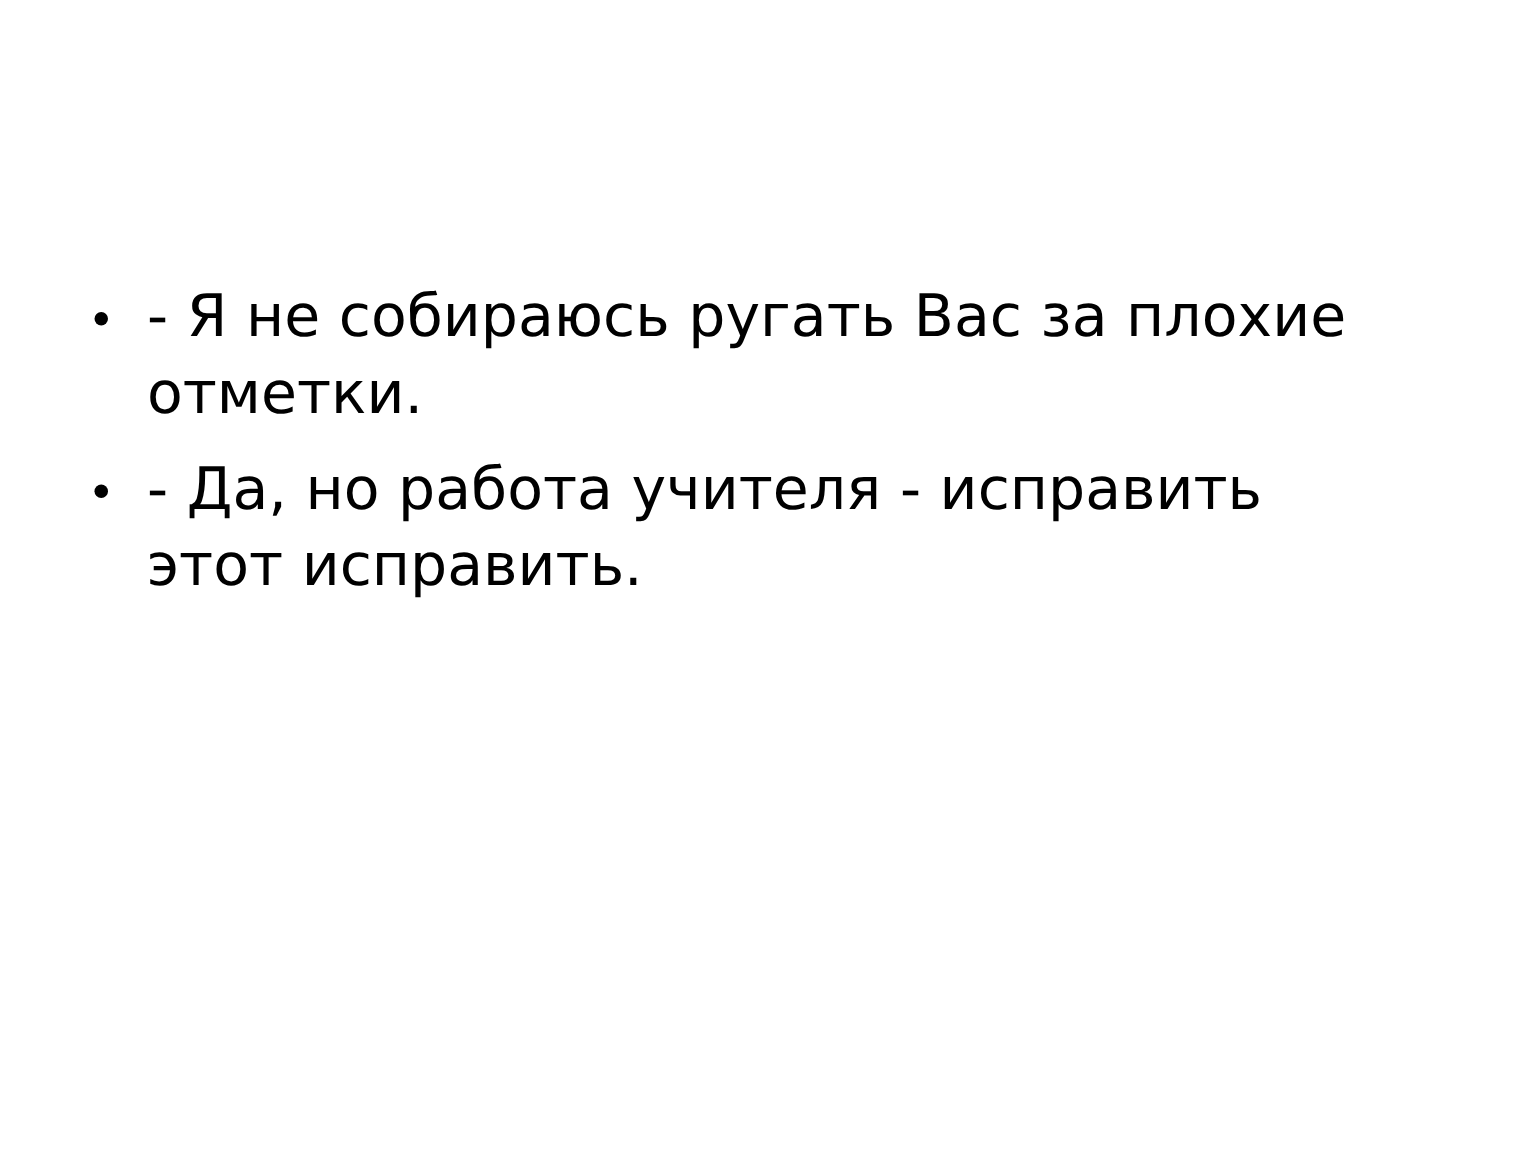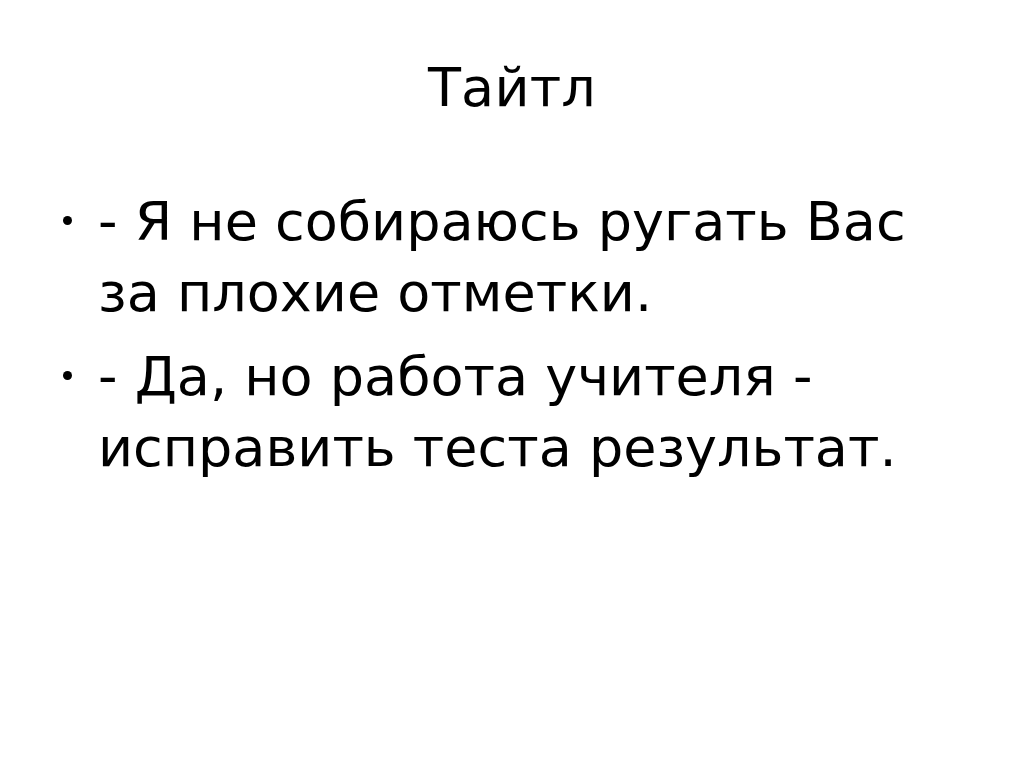--- a/index.html
+++ b/index.html
@@ -43,21 +43,21 @@
     width: 880px;
     margin: 0;
     padding: 0;
     list-style: none;
   }
 
   .bullet-item {
     position: relative;
     padding-left: 42px;
     margin: 0 0 12px 0;
-    font-size: 54px;
+    font-size: 39px;
     line-height: 1.32;
     font-weight: 400;
     color: #000000;
     text-align: left;
   }
 
   .bullet-item:last-child {
     margin-bottom: 0;
   }
 
@@ -74,30 +74,29 @@
 
   .bullet-text {
     display: block;
   }
 </style>
 </head>
 <body>
 
 <div class="slide">
 
-  <div class="slide-title">Тайтл</div>
 
   <ul class="body-list">
 
     <li class="bullet-item">
       <span class="bullet-marker"></span>
       <span class="bullet-text">- Я не собираюсь ругать Вас за плохие отметки.</span>
     </li>
 
 
     <li class="bullet-item">
       <span class="bullet-marker"></span>
-      <span class="bullet-text">- Да, но работа учителя - исправить теста результат.</span>
+      <span class="bullet-text">- Да, но работа учителя - исправить этот исправить.</span>
     </li>
 
   </ul>
 
 </div>
 
 </body></html>

